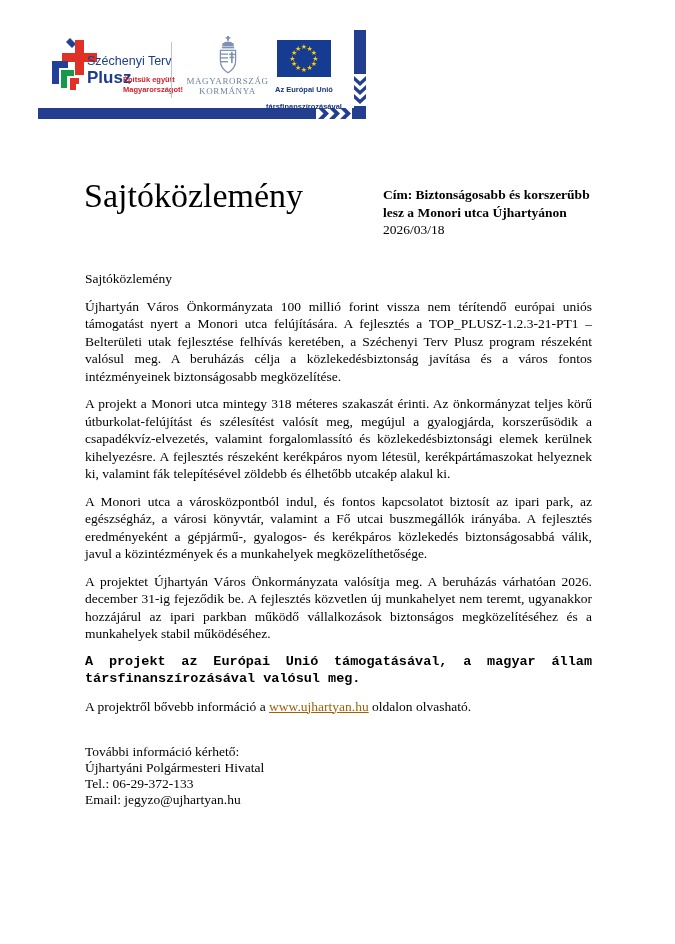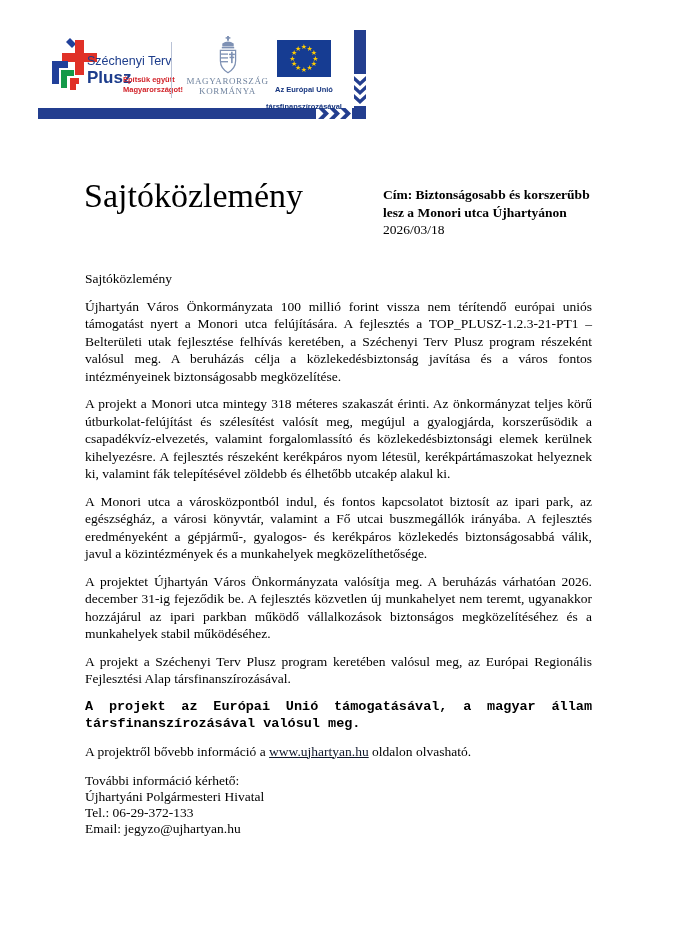--- a/index.html
+++ b/index.html
@@ -39,22 +39,22 @@
     font-size:34px;line-height:42px;font-family:"Liberation Serif",serif;color:#000;}
   .subject{position:absolute;left:383px;top:179px;width:210px;
     font-weight:bold;font-size:13.5px;line-height:17.5px;margin-top:7px;}
   .date{position:absolute;left:383px;top:222px;font-size:13.5px;}
   
   .body-text{position:absolute;left:85px;top:270px;width:507px;font-size:13.5px;line-height:17.5px;}
   .body-text p{margin:0 0 10px 0;}
   .para{text-align:justify;}
   .para.bold{font-weight:bold;font-family:Liberation Mono, monospace;}
   .para.nolj{text-align:left;}
-  .link{color:#0f172a;text-decoration:underline;cursor:pointer;}
-  .contact{margin-top:13px;}
+  .link{color:#a16207;text-decoration:underline;cursor:pointer;}
+  .contact{margin-top:29px;}
   .contact-line{line-height:16px;}
 </style>
 </head>
 <body>
 
 <div class="page">
 
   <svg class="decor" width="675" height="130" viewBox="0 0 675 130">
     <rect class="bar" x="38" y="108" width="278" height="11"></rect>
     <polygon class="bar" points="318,108 323.5,108 329,113.5 323.5,119 318,119 323.5,113.5"></polygon>
@@ -135,21 +135,20 @@
     <div>lesz a Monori utca Újhartyánon</div>
   </div>
   <div class="date">2026/03/18</div>
 
   <div class="body-text">
     <p class="para nolj">Sajtóközlemény</p>
     <p class="para">Újhartyán Város Önkormányzata 100 millió forint vissza nem térítendő európai uniós támogatást nyert a Monori utca felújítására. A fejlesztés a TOP_PLUSZ-1.2.3-21-PT1 – Belterületi utak fejlesztése felhívás keretében, a Széchenyi Terv Plusz program részeként valósul meg. A beruházás célja a közlekedésbiztonság javítása és a város fontos intézményeinek biztonságosabb megközelítése.</p>
     <p class="para">A projekt a Monori utca mintegy 318 méteres szakaszát érinti. Az önkormányzat teljes körű útburkolat-felújítást és szélesítést valósít meg, megújul a gyalogjárda, korszerűsödik a csapadékvíz-elvezetés, valamint forgalomlassító és közlekedésbiztonsági elemek kerülnek kihelyezésre. A fejlesztés részeként kerékpáros nyom létesül, kerékpártámaszokat helyeznek ki, valamint fák telepítésével zöldebb és élhetőbb utcakép alakul ki.</p>
     <p class="para">A Monori utca a városközpontból indul, és fontos kapcsolatot biztosít az ipari park, az egészségház, a városi könyvtár, valamint a Fő utcai buszmegállók irányába. A fejlesztés eredményeként a gépjármű-, gyalogos- és kerékpáros közlekedés biztonságosabbá válik, javul a közintézmények és a munkahelyek megközelíthetősége.</p>
     <p class="para">A projektet Újhartyán Város Önkormányzata valósítja meg. A beruházás várhatóan 2026. december 31-ig fejeződik be. A fejlesztés közvetlen új munkahelyet nem teremt, ugyanakkor hozzájárul az ipari parkban működő vállalkozások biztonságos megközelítéséhez és a munkahelyek stabil működéséhez.</p>
-    <p class="para">A projekt a Széchenyi Terv Plusz program keretében valósul meg, az Európai Regionális Fejlesztési Alap társfinanszírozásával.</p>
     <p class="para bold">A projekt az Európai Unió támogatásával, a magyar állam társfinanszírozásával valósul meg.</p>
     <p class="para nolj">
       <span>A projektről bővebb információ a </span><a href="#" class="link">www.ujhartyan.hu</a><span> oldalon olvasható.</span>
     </p>
     <div class="contact">
       <div class="contact-line">További információ kérhető:</div>
       <div class="contact-line">Újhartyáni Polgármesteri Hivatal</div>
       <div class="contact-line">Tel.: 06-29-372-133</div>
       <div class="contact-line">Email: jegyzo@ujhartyan.hu</div>
     </div>

